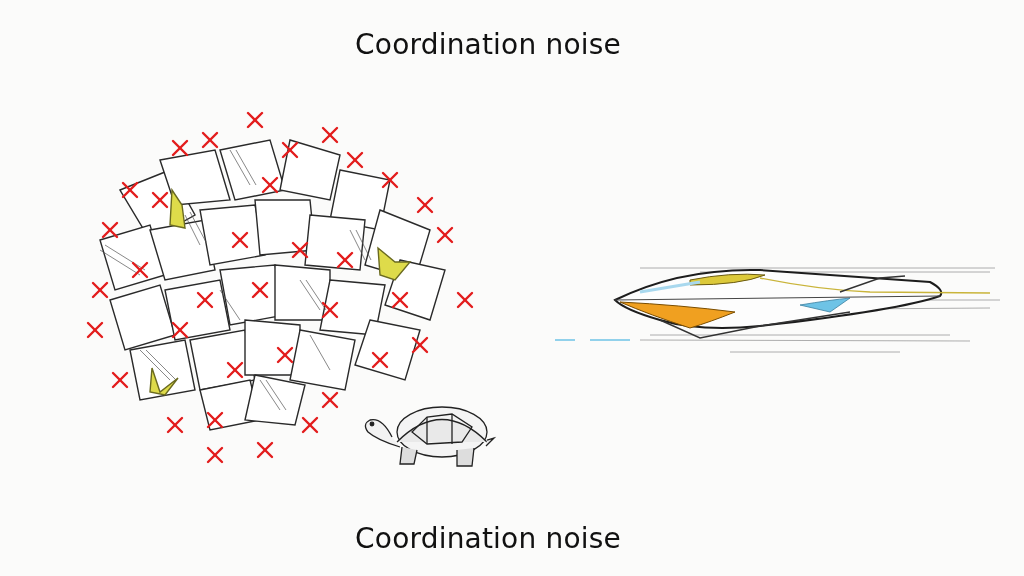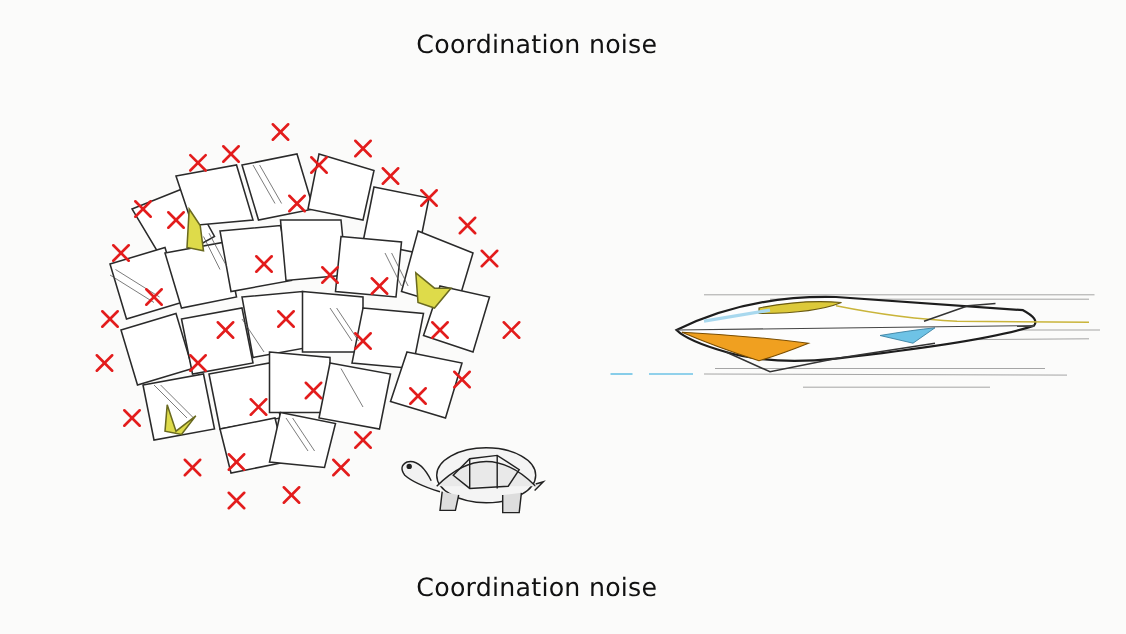--- a/index.html
+++ b/index.html
@@ -5,21 +5,21 @@
   html, body { margin:0; padding:0; }
   body {
     width:1024px; height:576px; overflow:hidden;
     background:#fbfbfa;
     position:relative;
     font-family:"DejaVu Sans", sans-serif;
   }
   .caption {
     position:absolute; left:0; width:976px; text-align:center;
     font-family:"DejaVu Sans", sans-serif;
-    font-weight:normal; font-size:23px; letter-spacing:0.2px;
+    font-weight:normal; font-size:28px; letter-spacing:0.2px;
     color:#111;
   }
   #caption-top { top:28px; }
   #caption-bottom { top:522px; }
   svg { position:absolute; left:0; top:0; }
 </style>
 </head>
 <body>
 
 <div class="caption" id="caption-top">Coordination noise</div>

